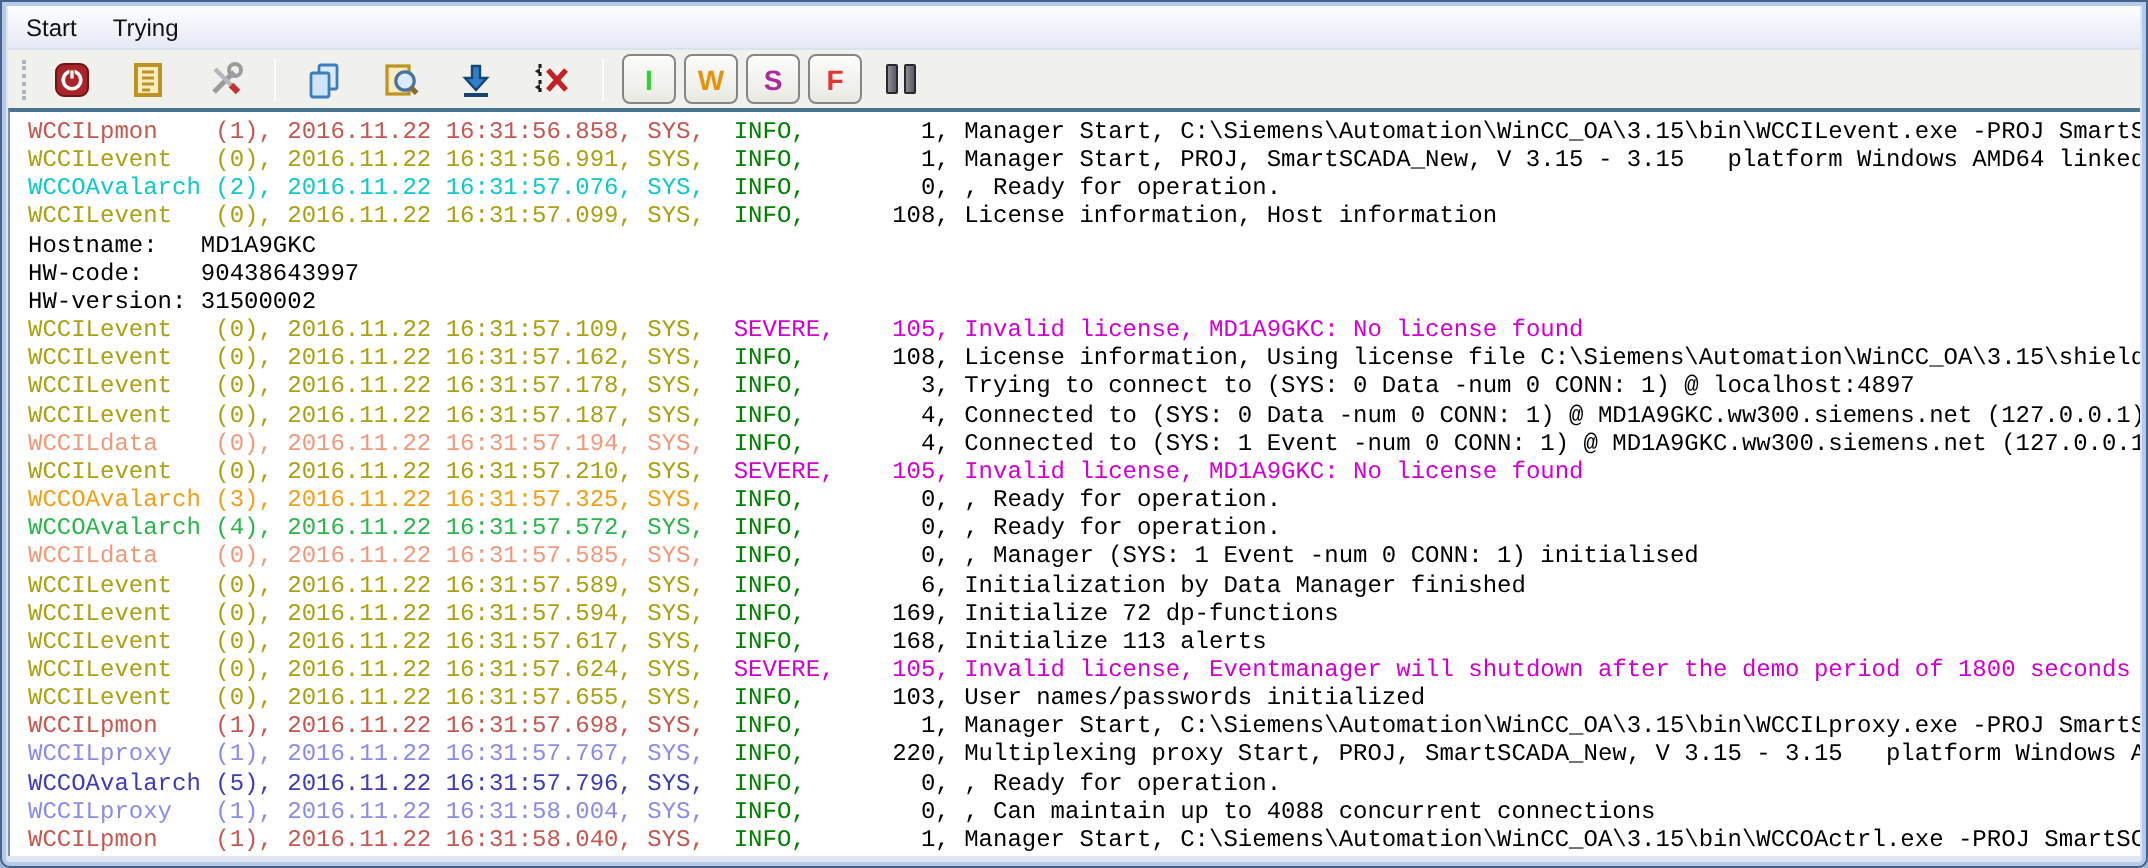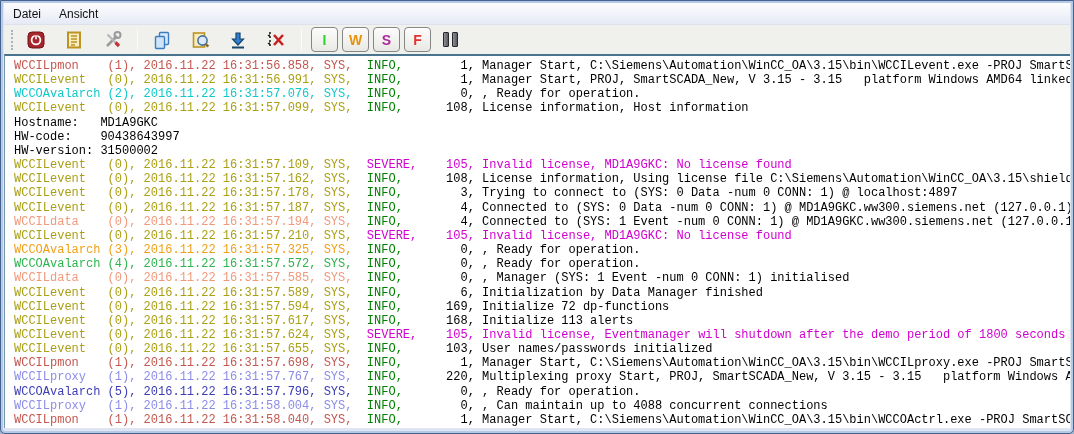--- a/index.html
+++ b/index.html
@@ -60,22 +60,22 @@
   }
   .log-row{height:14.16px;}
   svg{display:block;}
 </style>
 </head>
 <body>
 
 <div class="window">
 
   <div class="menubar">
-    <div class="menu-item">Datei</div>
-    <div class="menu-item">Ansicht</div>
+    <div class="menu-item">Start</div>
+    <div class="menu-item">Trying</div>
   </div>
 
   <div class="toolbar">
     <div class="grip"></div>
 
     <div class="tbtn">
       <span>
         <svg width="20" height="20" viewBox="0 0 20 20">
           <rect x="2" y="2" width="16" height="16" rx="4" fill="#a8262b" stroke="#6e1417" stroke-width="1"></rect>
           <circle cx="10" cy="10" r="4.4" fill="none" stroke="#ffffff" stroke-width="1.8"></circle>

